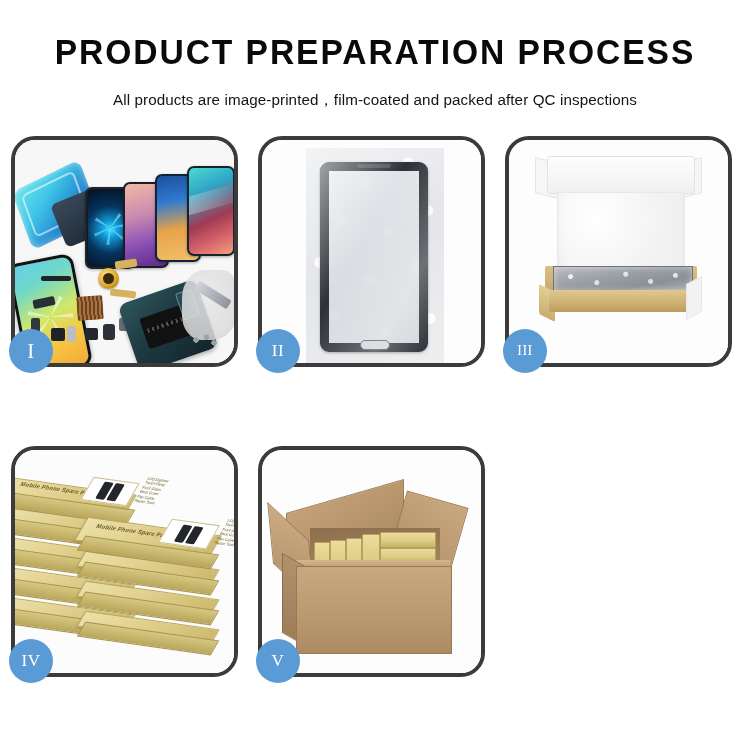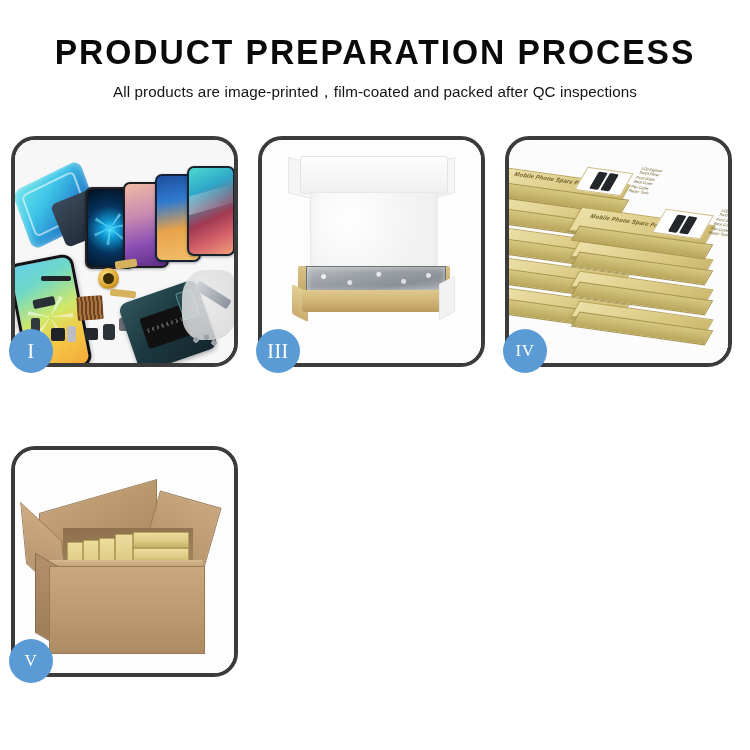--- a/index.html
+++ b/index.html
@@ -17,21 +17,21 @@
   .title{
     font-size:35px;
     font-weight:700;
     letter-spacing:2.0px;
     color:#0a0a0a;
     line-height:1.05;
     transform:scaleX(0.96);
     white-space:nowrap;
   }
   .subtitle{
-    margin-top:11px;
+    margin-top:19px;
     font-size:15.2px;
     font-weight:400;
     color:#141414;
     letter-spacing:.1px;
     white-space:nowrap;
   }
 
   
   .grid{
     position:absolute;
@@ -65,21 +65,21 @@
     border-radius:50%;
     background:#5b9bd5;
     color:#ffffff;
     display:flex;align-items:center;justify-content:center;
     font-family:"Liberation Serif","DejaVu Serif",serif;
     font-size:21px;
     letter-spacing:.5px;
     z-index:6;
   }
   .badge.small{font-size:17px;}
-  .badge.xsmall{font-size:20px;}
+  .badge.xsmall{font-size:14px;}
 
   
   .p1{background:#f7f7f7;}
   .p1 .film{
     position:absolute;left:4px;top:34px;width:74px;height:62px;
     background:linear-gradient(145deg,#6fe4ea 0%,#3fc6e8 35%,#1f79c9 75%,#1a5fae 100%);
     border-radius:9px;
     transform:rotate(-20deg) skewY(-6deg);
     box-shadow:inset 0 0 7px rgba(255,255,255,.5);
   }
@@ -415,20 +415,29 @@
           <div class="bat"></div>
             <div class="chip"></div>
         </div>
         <div class="hand"></div>
         <div class="tweez"></div>
         <div class="screws"></div>
       </div>
       <div class="badge">I</div>
     </div>
 
+    <div class="panel">
+      <div class="panel-inner p2">
+        <div class="shotbg"></div>
+        <div class="wrap"></div>
+        <div class="glass"></div>
+        <div class="sheen"></div>
+      </div>
+      <div class="badge small">II</div>
+    </div>
 
     <div class="panel">
       <div class="panel-inner p3">
         <div class="lidL"></div>
         <div class="lidR"></div>
         <div class="lid"></div>
         <div class="foam"></div>
         <div class="tray"></div>
         <div class="screen3"></div>
         <div class="lfront"></div>

